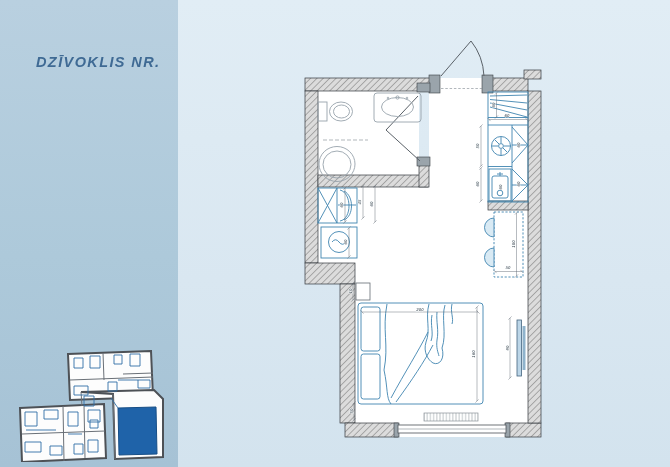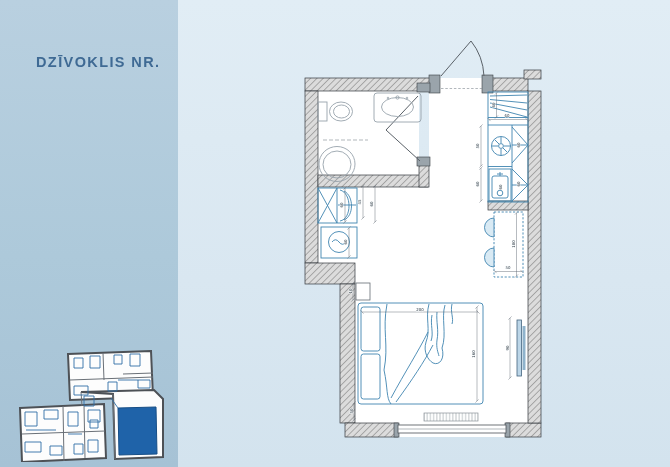--- a/index.html
+++ b/index.html
@@ -1,19 +1,20 @@
 <!DOCTYPE html>
 <html><head>
 <meta charset="utf-8">
 <style>
   html,body{margin:0;padding:0;background:#e8eef3;}
   #canvas{
     position:relative;width:670px;height:467px;overflow:hidden;
     font-family:"Liberation Sans",sans-serif;
     background:linear-gradient(180deg,#e1edf5 0%,#d9e7f1 60%,#d3e3ee 100%);
+    font-style:italic;
   }
   #left-panel{
     position:absolute;left:0;top:0;width:178px;height:467px;
     background:linear-gradient(180deg,#b9d0e0 0%,#adc9da 55%,#a6c2d5 100%);
   }
   .apt-label{
     position:absolute;left:36px;top:54px;
     font-size:14.5px;font-weight:700;letter-spacing:1.4px;color:#3f6a94;
     white-space:nowrap;
   }

